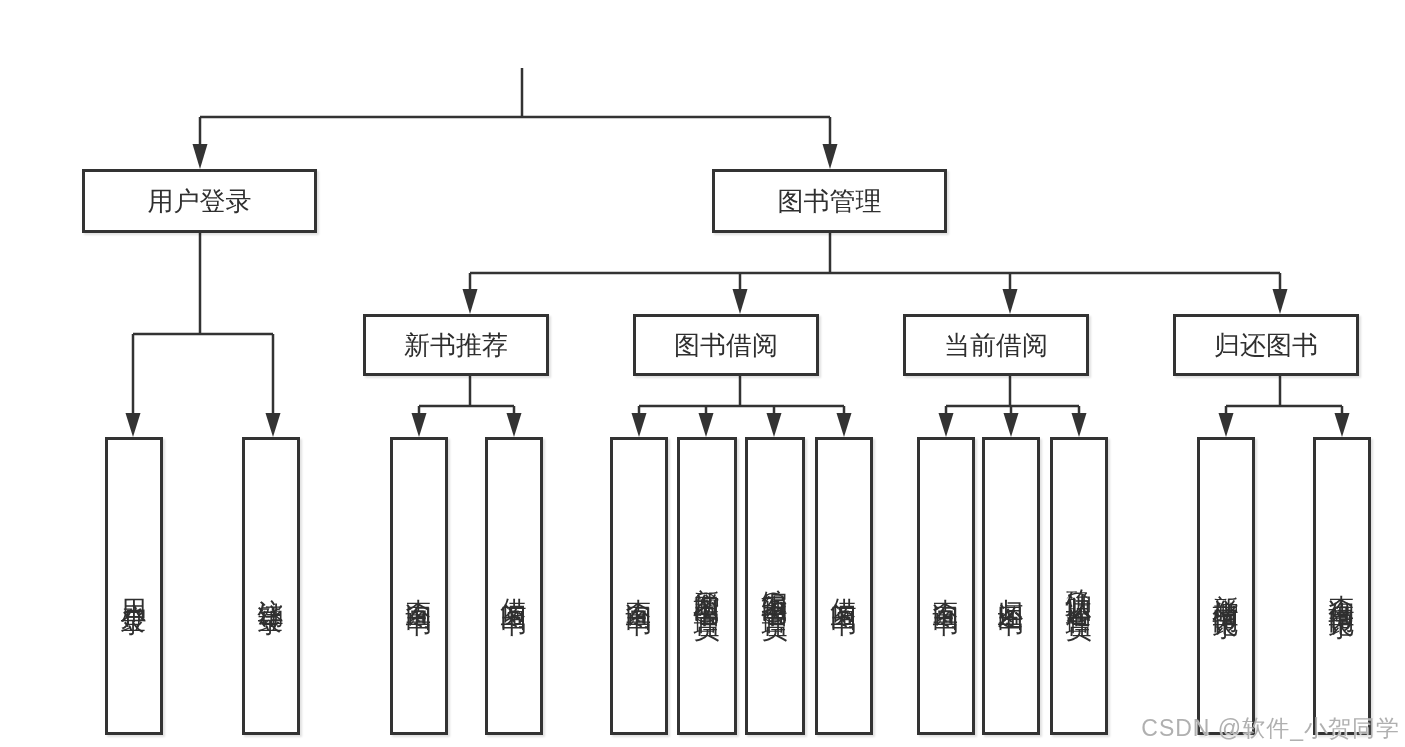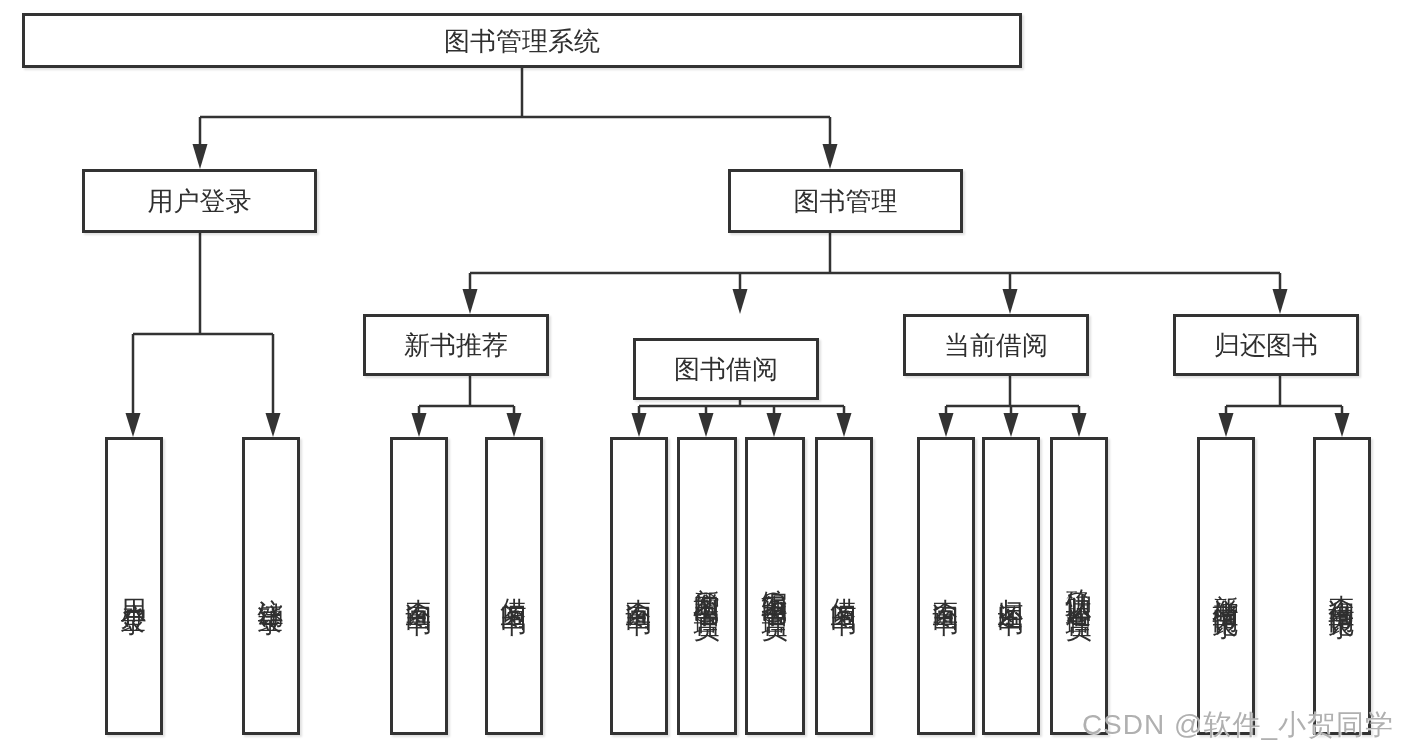--- a/index.html
+++ b/index.html
@@ -41,30 +41,30 @@
   .lvl2  { top: 169px; width: 235px; height: 64px; }
   .lvl3  { top: 314px; width: 186px; height: 62px; }
   .leaf  { top: 437px; width: 58px;  height: 298px; }
   .leaf .label {
     writing-mode: vertical-rl;
     text-orientation: mixed;
     letter-spacing: 4px;
     white-space: normal;
   }
   .l2a { left: 82px; }
-  .l2b { left: 728px; align-items: center; }
+  .l2b { left: 712px; align-items: center; }
   .l3a { left: 363px; }
-  .l3b { left: 633px; margin-top: 24px; }
+  .l3b { left: 633px; }
   .l3c { left: 903px; }
   .l3d { left: 1173px; }
   .wm {
     position: absolute;
-    right: 11px;
+    right: 5px;
     bottom: 3px;
-    font-size: 28px;
+    font-size: 23px;
     letter-spacing: 1px;
     color: #b0b0b0;
     text-shadow: 1px 1px 1px rgba(255,255,255,0.9);
     z-index: 5;
     white-space: nowrap;
   }
 </style>
 </head>
 <body>
 
@@ -152,23 +152,20 @@
       <path d="M1226 406 H1342"></path>
       <path d="M1226 406 V415"></path>
       <path d="M1342 406 V415"></path>
     </g>
     <g fill="#333333" stroke="none">
       <path d="M1218.5 413 L1233.5 413 L1226 437 Z"></path>
       <path d="M1334.5 413 L1349.5 413 L1342 437 Z"></path>
     </g>
   </svg>
 
-  <div class="node root">
-    <span class="label">图书管理系统</span>
-  </div>
 
   <div class="node lvl2 l2a">
     <span class="label">用户登录</span>
   </div>
   <div class="node lvl2 l2b">
     <span class="label">图书管理</span>
   </div>
 
   <div class="node lvl3 l3a">
     <span class="label">新书推荐</span>

